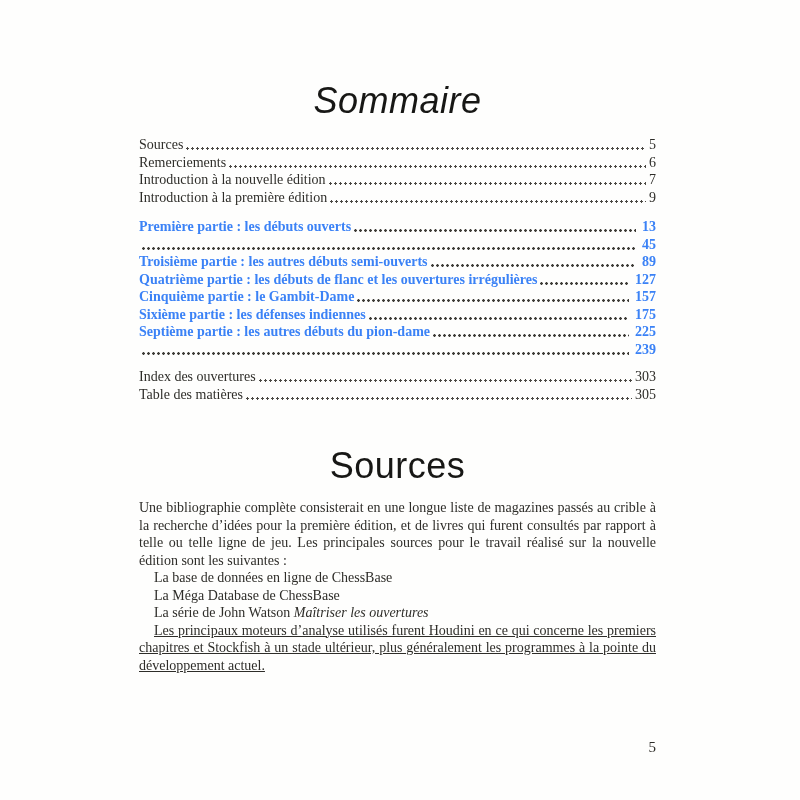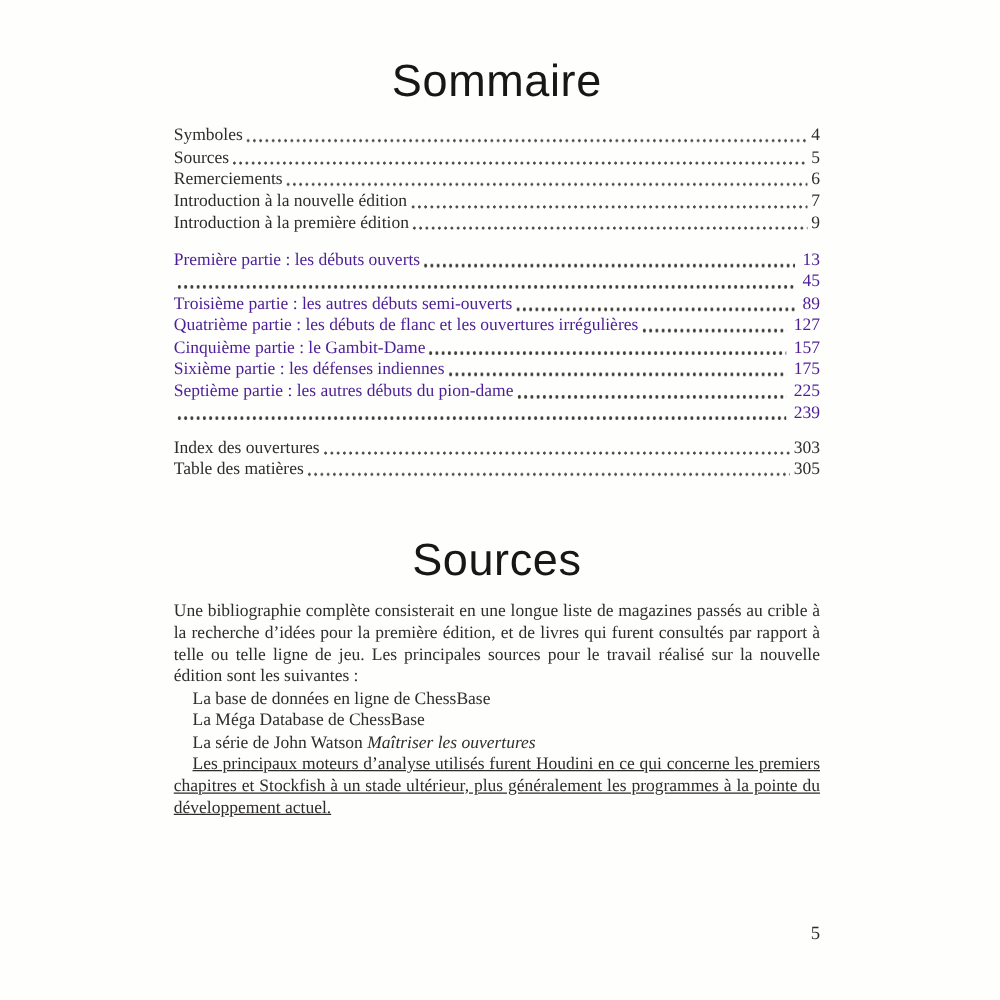--- a/index.html
+++ b/index.html
@@ -23,21 +23,21 @@
   .doc-title {
     margin: 0;
     font-family: "Liberation Sans", sans-serif;
     font-weight: 400;
     font-size: 36px;
     line-height: 42px;
     text-align: center;
     color: #171715;
     letter-spacing: 0.5px;
   }
-  .doc-title.sommaire { margin-top: 44px; }
+  .doc-title.sommaire { margin-top: 80px; font-style: italic; }
   .doc-title.sources  { margin-top: 42px; }
 
   .toc-section { margin-top: 14px; }
   .toc-section.parts { margin-top: 12px; }
   .toc-section.end   { margin-top: 10px; }
 
   .toc-row {
     display: flex;
     height: 17.5px;
     font-size: 14px;
@@ -49,21 +49,21 @@
   .toc-page  { flex-shrink: 0; }
   .leader {
     flex: 1 1 auto;
     min-width: 6px;
     margin: 0 3px 0 2px;
     background-image: radial-gradient(circle, #4a4843 1.05px, rgba(0,0,0,0) 1.35px);
     background-size: 5px 3px;
     background-repeat: repeat-x;
     background-position: 0 11px;
   }
-  .toc-section.parts .toc-row { font-weight: 400; color: #4c1d95; }
+  .toc-section.parts .toc-row { font-weight: 700; color: #3b82f6; }
   .toc-section.parts .leader {
     background-image: radial-gradient(circle, #3e3c37 1.2px, rgba(0,0,0,0) 1.5px);
     margin-right: 6px;
   }
 
   .body-text {
     margin: 0;
     font-size: 14px;
     line-height: 17.5px;
     text-align: justify;
@@ -92,25 +92,20 @@
 </style>
 </head>
 <body>
 
 <div class="canvas">
   <div class="col">
 
     <h1 class="doc-title sommaire">Sommaire</h1>
 
     <div class="toc-section">
-      <div class="toc-row">
-        <span class="toc-label">Symboles</span>
-        <span class="leader"></span>
-        <span class="toc-page">4</span>
-      </div>
       <div class="toc-row">
         <span class="toc-label">Sources</span>
         <span class="leader"></span>
         <span class="toc-page">5</span>
       </div>
       <div class="toc-row">
         <span class="toc-label">Remerciements</span>
         <span class="leader"></span>
         <span class="toc-page">6</span>
       </div>

